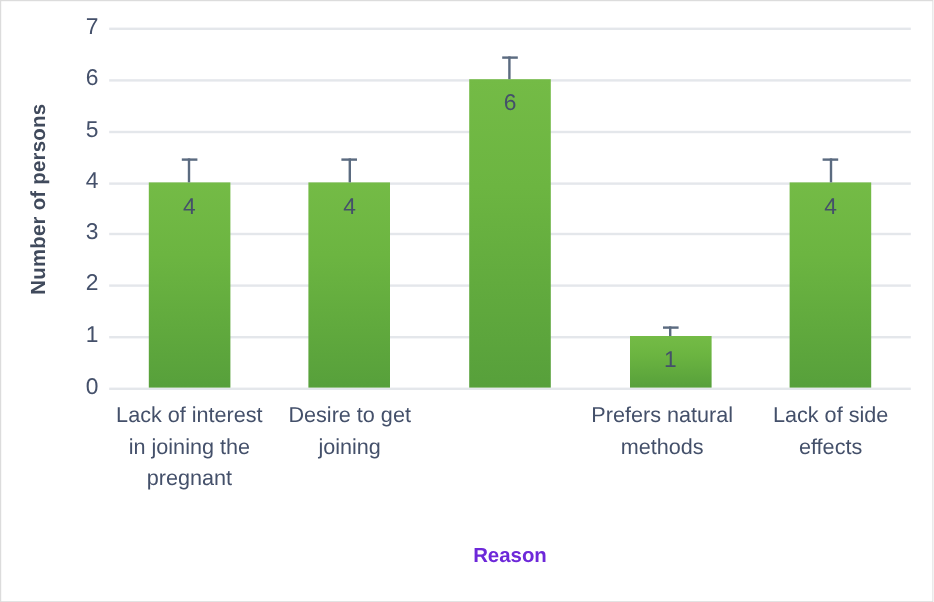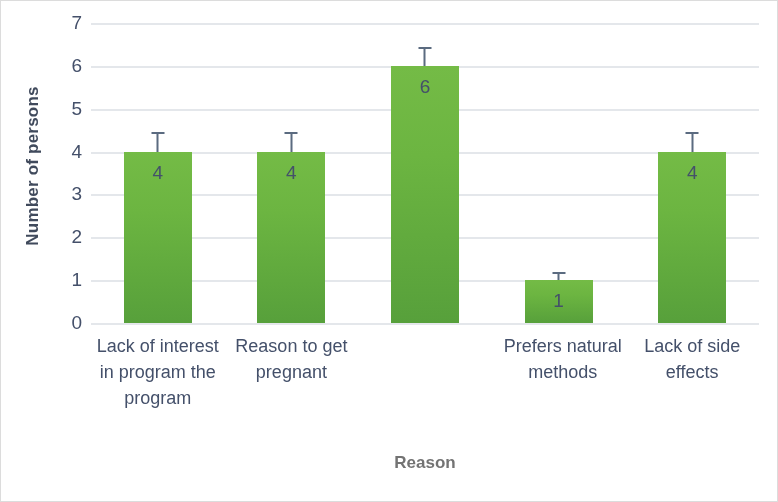--- a/index.html
+++ b/index.html
@@ -147,21 +147,21 @@
 
   
   #x-axis-title {
     position: absolute;
     left: 90px;
     top: 452px;
     width: 668px;
     text-align: center;
     font-size: 17px;
     font-weight: bold;
-    color: #737373;
+    color: #6d28d9;
   }
 </style>
 </head>
 <body>
 
 <div id="chart-frame">
 
   <div id="y-axis-title">
     <span>Number of persons</span>
   </div>
@@ -225,21 +225,21 @@
         <div class="bar" style="height: 171.429px;"></div>
         <div class="errorbar" style="bottom: 171.429px; height: 19.2857px;">
           <div class="cap"></div>
           <div class="stem" style="height: 19.2857px;"></div>
         </div>
         <div class="bar-label" style="bottom: 139.429px;">4</div>
       </div>
     </div>
 
   <div id="x-labels">
-      <div class="x-label" style="left: 0px; width: 133.6px;">Lack of interest in program the program</div>
-      <div class="x-label" style="left: 133.6px; width: 133.6px;">Reason to get pregnant</div>
-      <div class="x-label" style="left: 405px; width: 133.6px;">Prefers natural methods</div>
+      <div class="x-label" style="left: 0px; width: 133.6px;">Lack of interest in joining the pregnant</div>
+      <div class="x-label" style="left: 133.6px; width: 133.6px;">Desire to get joining</div>
+      <div class="x-label" style="left: 394px; width: 133.6px;">Prefers natural methods</div>
       <div class="x-label" style="left: 534.4px; width: 133.6px;">Lack of side effects</div>
     </div>
 
   <div id="x-axis-title">Reason</div>
 
 </div>
 
 </body></html>

